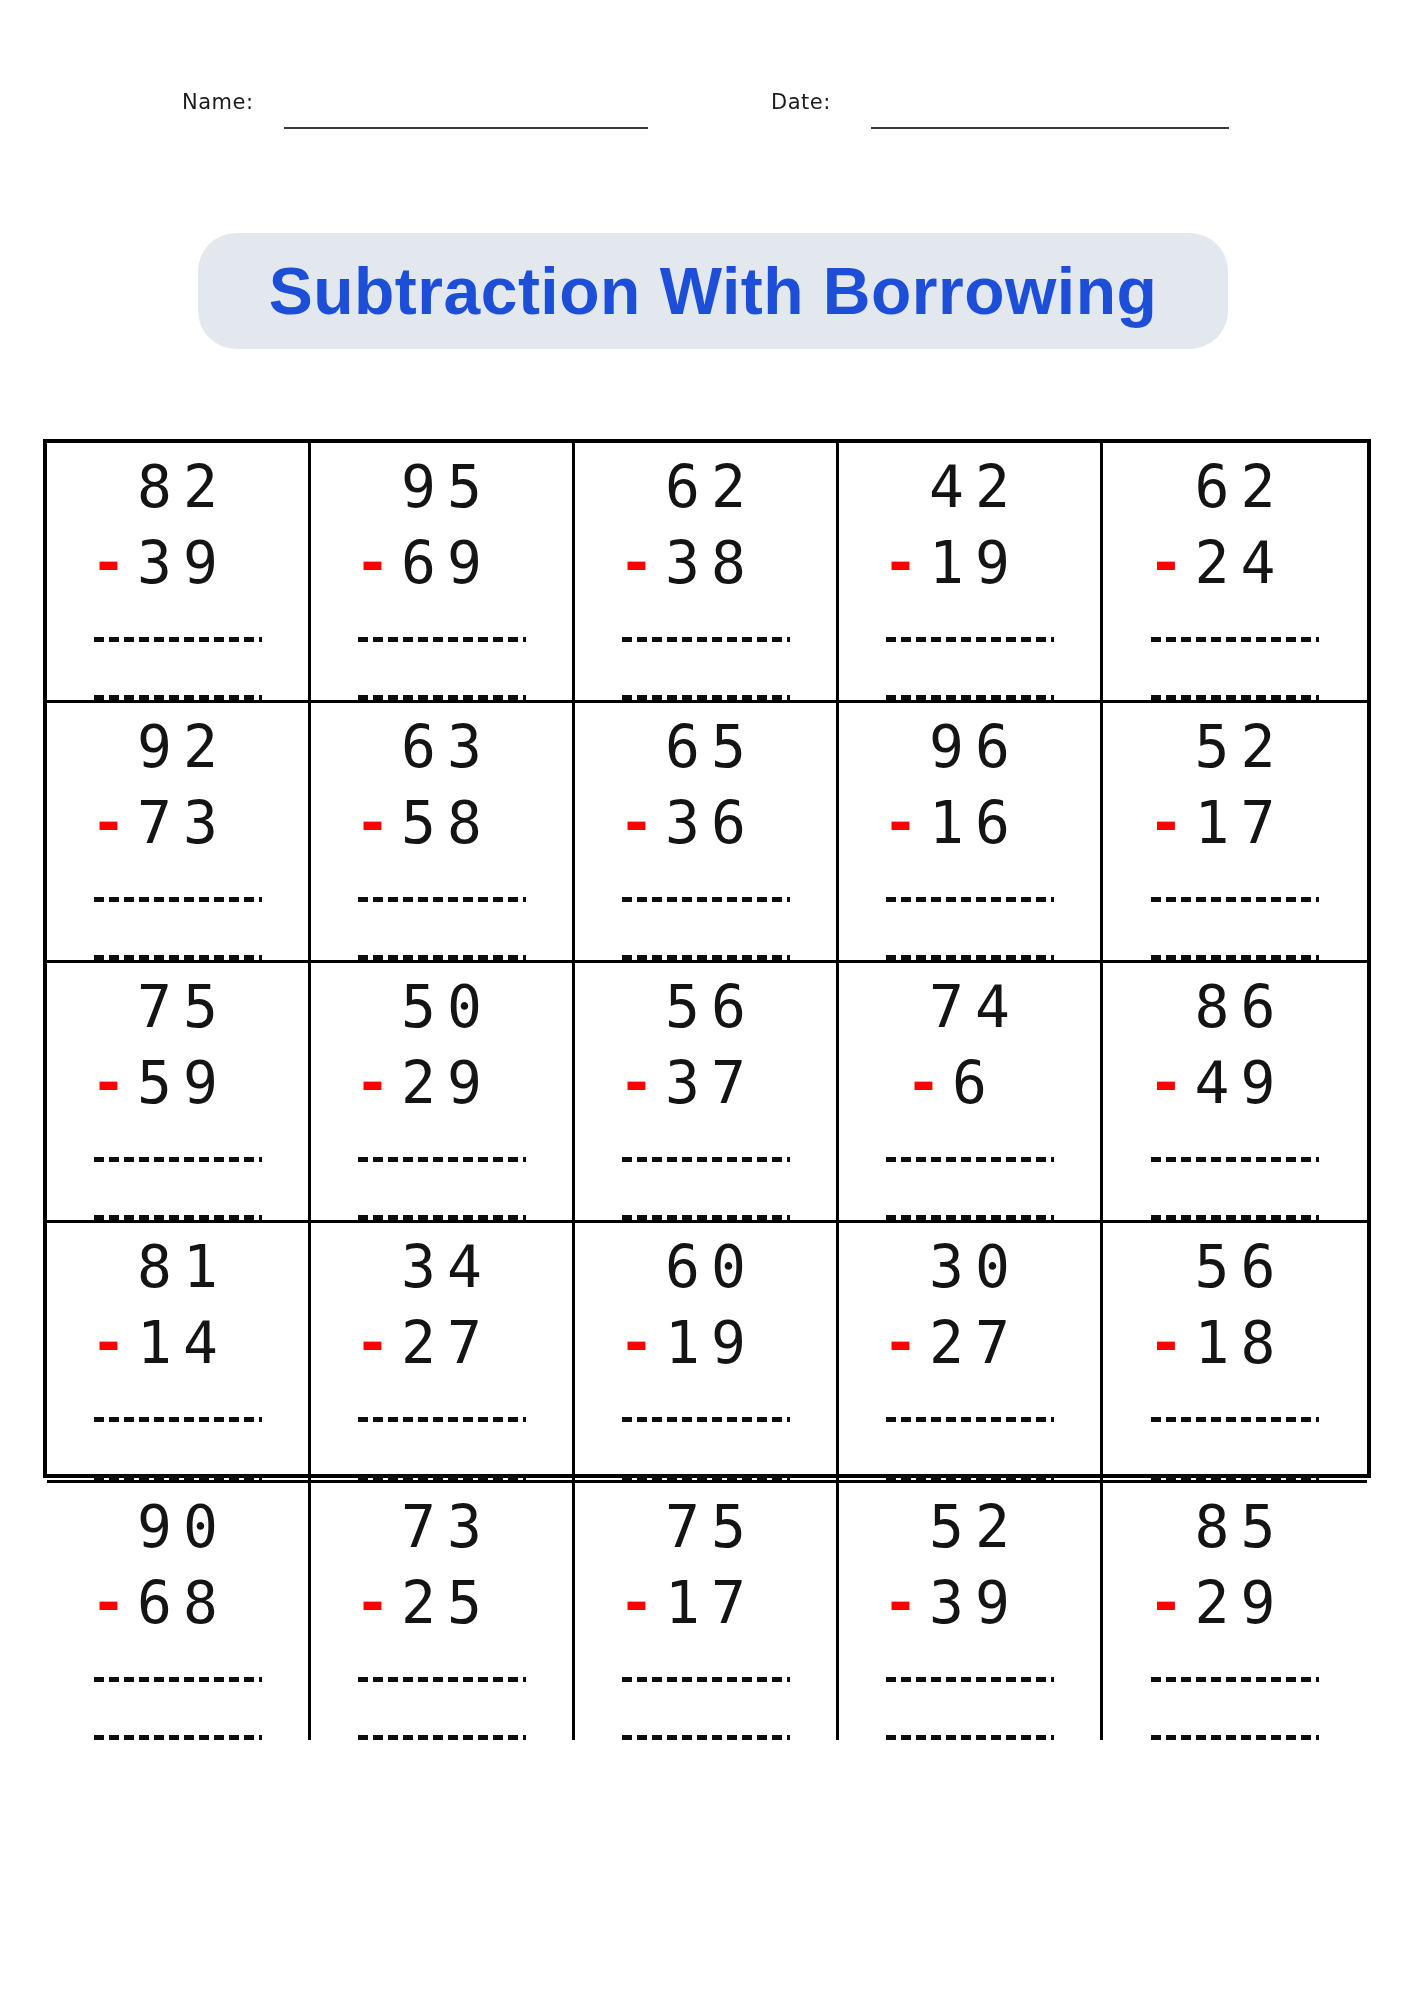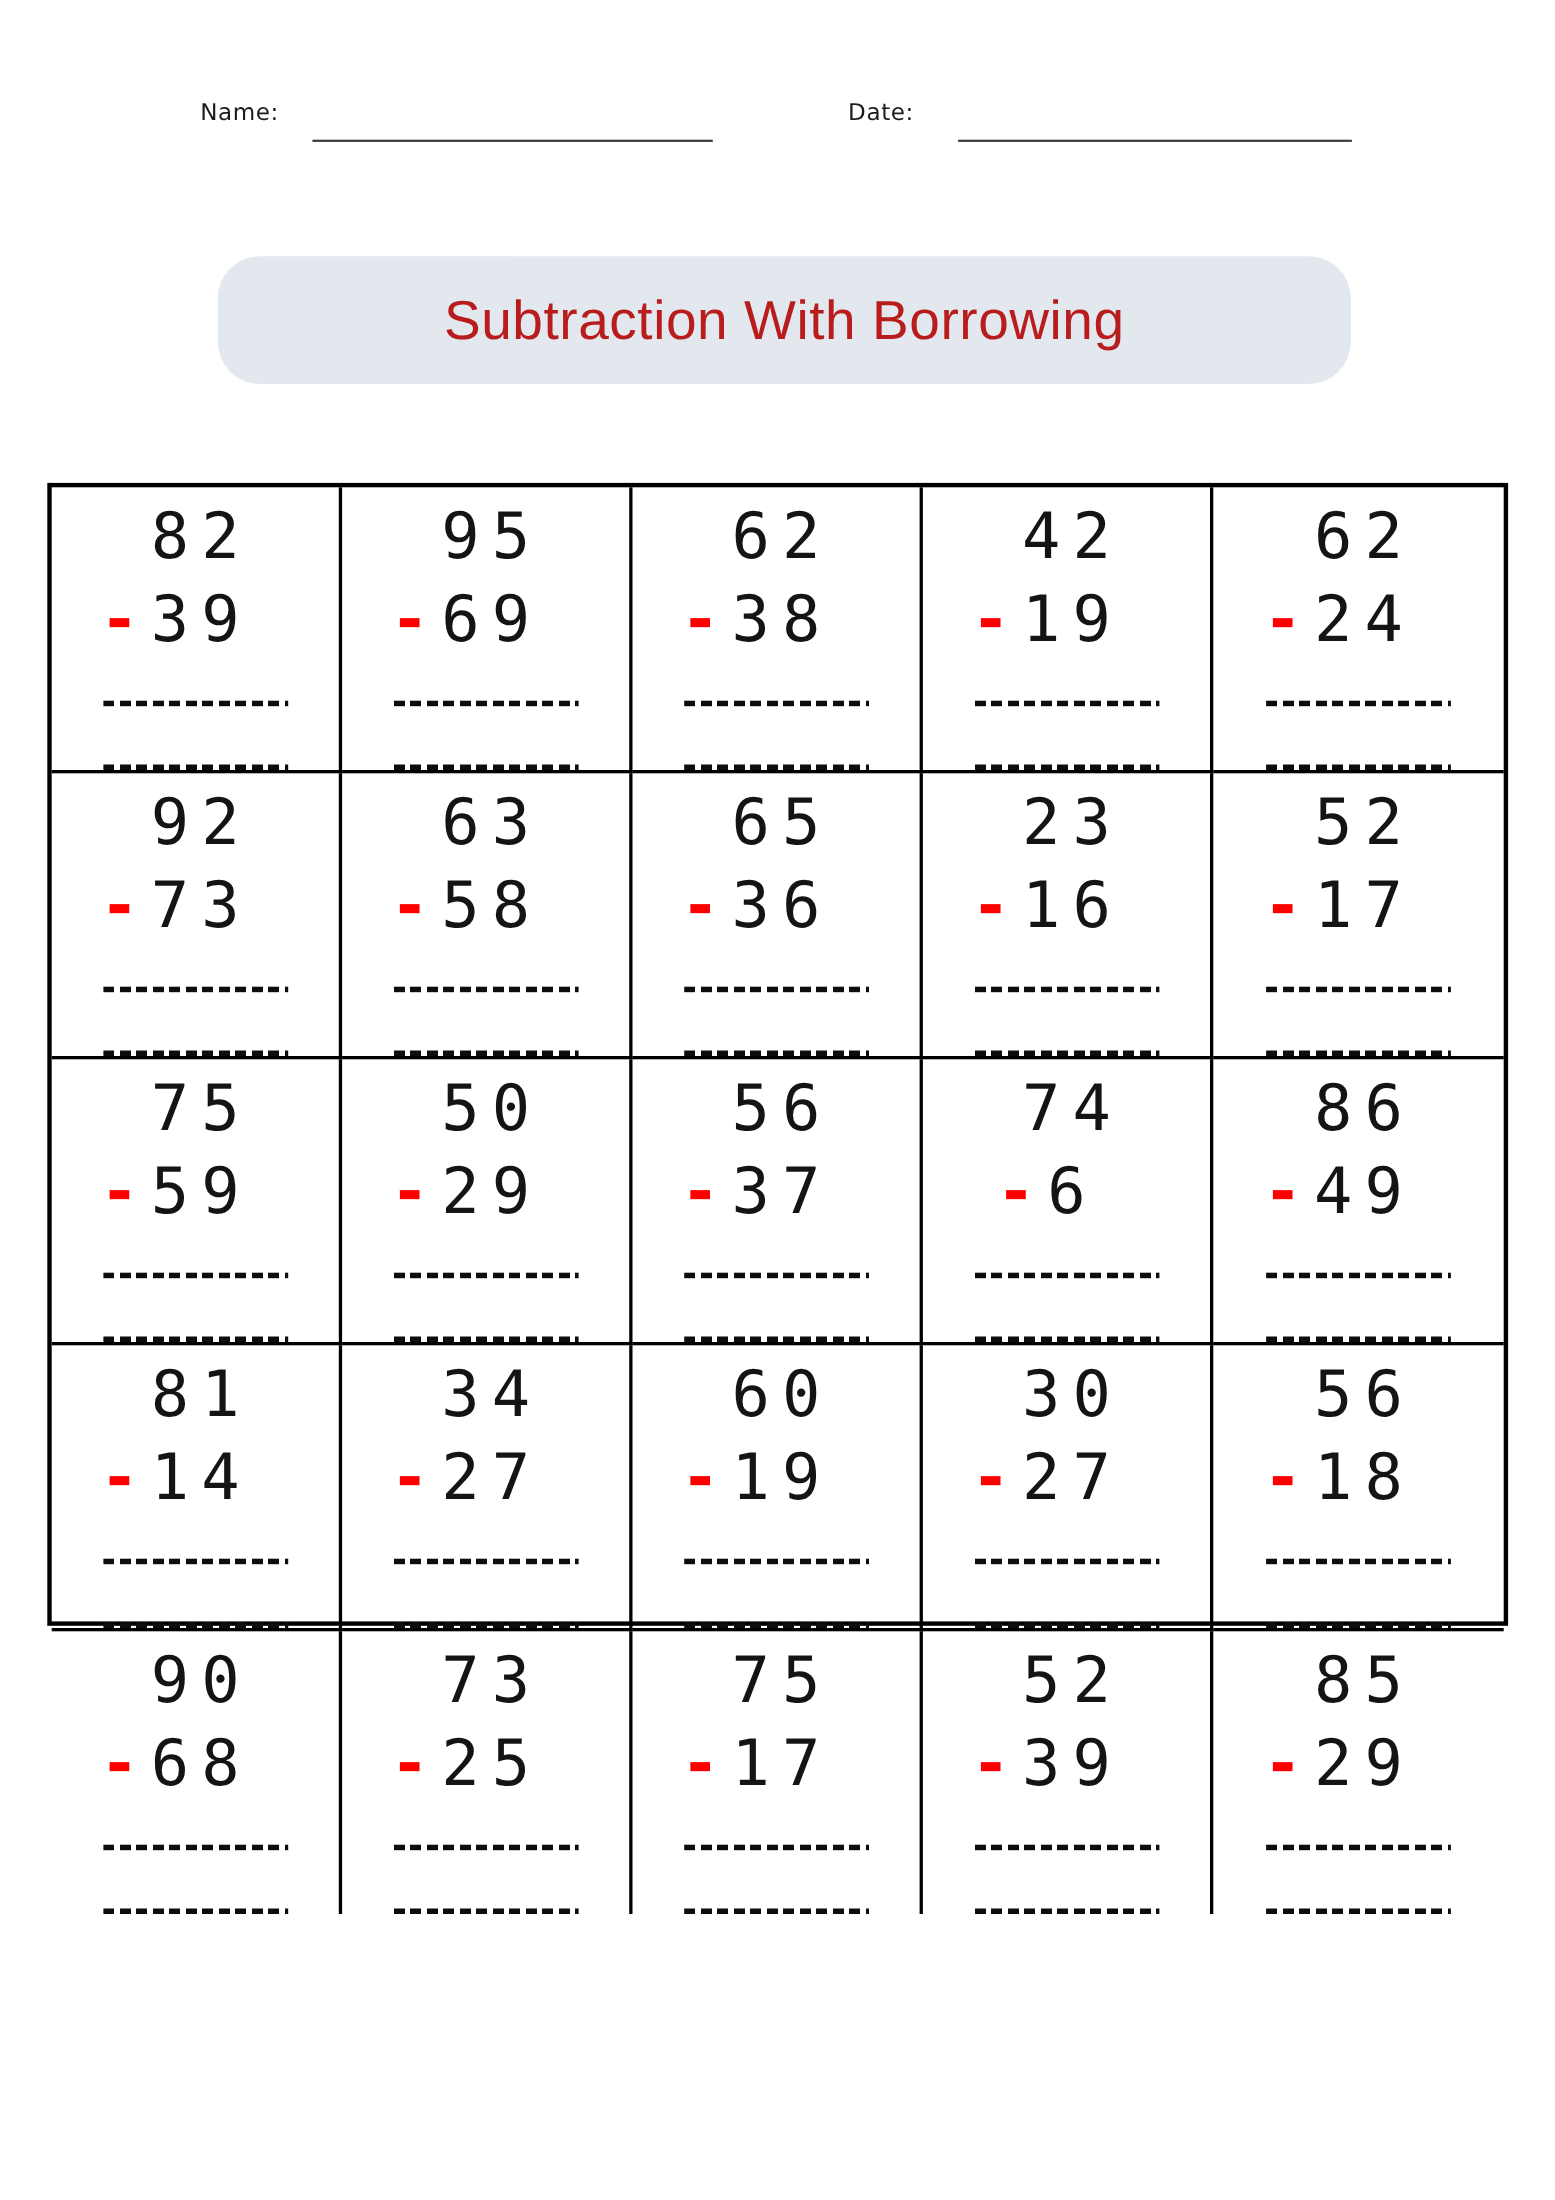--- a/index.html
+++ b/index.html
@@ -28,23 +28,23 @@
   
   .banner {
     position: absolute;
     left: 198px; top: 233px;
     width: 1030px; height: 116px;
     background: #E2E8EE;
     border-radius: 38px;
     display: flex; align-items: center; justify-content: center;
   }
   .title-text {
-    font-size: 50px;
-    font-weight: 400;
-    color: #b91c1c;
+    font-size: 66px;
+    font-weight: 700;
+    color: #1d4ed8;
     letter-spacing: 0.5px;
     white-space: nowrap;
   }
 
   
   .grid {
     position: absolute;
     left: 43px; top: 439px;
     width: 1328px; height: 1039px;
     border: 4px solid #000;
@@ -199,21 +199,21 @@
     <div class="bot-row">
         <span class="minus">-</span>
         <span class="num">36</span>
       </div>
     <div class="ans-line ans1"></div>
     <div class="ans-line ans2"></div>
   </div>
 
   <div class="cell">
     <div class="top-row">
-        <span class="num">23</span>
+        <span class="num">96</span>
       </div>
     <div class="bot-row">
         <span class="minus">-</span>
         <span class="num">16</span>
       </div>
     <div class="ans-line ans1"></div>
     <div class="ans-line ans2"></div>
   </div>
 
   <div class="cell">

